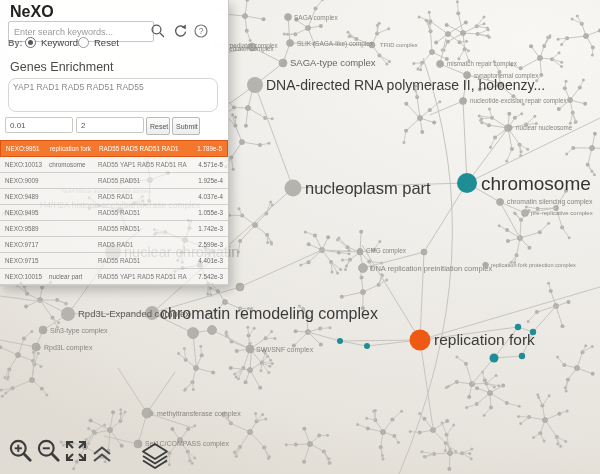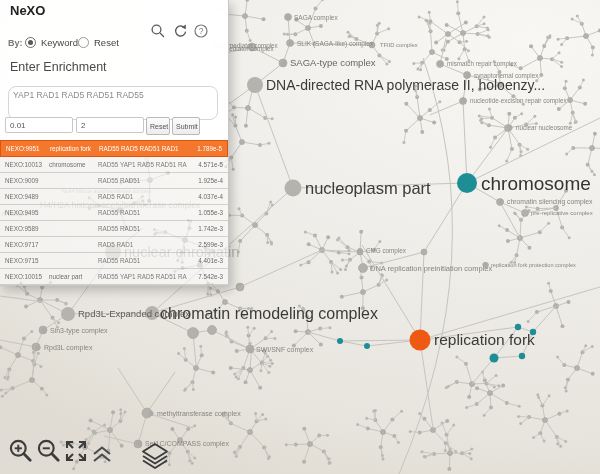--- a/index.html
+++ b/index.html
@@ -5,32 +5,32 @@
   html,body{margin:0;padding:0;}
   .stage{position:relative;width:600px;height:474px;overflow:hidden;
     font-family:"Liberation Sans",sans-serif;
     background:radial-gradient(130% 100% at 88% 8%, #f8f7f4 0%, #f0eeea 45%, #e7e4dd 85%, #e0dcd3 100%);}
   svg.net{position:absolute;left:0;top:0;}
   
   .panel{position:absolute;left:0;top:0;width:228px;height:285px;
     box-shadow:3px 4px 10px rgba(0,0,0,0.22);
     border-right:1px solid #c9c7c2;border-bottom:1px solid #c9c7c2;}
   .form-area{position:absolute;left:0;top:0;width:228px;height:140px;background:rgba(255,255,255,0.96);}
-  .app-title{position:absolute;left:10px;top:3px;font-size:13px;font-weight:bold;color:#222;}
+  .app-title{position:absolute;left:10px;top:3px;font-size:16px;font-weight:bold;color:#222;}
   .search-input{position:absolute;left:8px;top:21px;width:134px;height:19px;border:1px solid #c8c8c8;
     border-radius:2px;font-size:9px;padding:0 5px;color:#444;background:#fff;outline:none;}
   .search-input::placeholder{color:#9a9a9a;}
   .ticon{position:absolute;width:16px;height:16px;top:23px;cursor:pointer;}
   .by-label{position:absolute;left:8px;top:38px;font-size:9px;color:#777;font-weight:bold;}
   .radio{position:absolute;top:37px;display:flex;align-items:center;gap:5px;font-size:9.5px;color:#444;cursor:pointer;}
   .rb{width:9px;height:9px;border:1px solid #9b9b9b;border-radius:50%;background:#fff;position:relative;}
   .rb.checked{border-color:#6d6d6d;}
   .rb.checked::after{content:'';position:absolute;left:1.5px;top:1.5px;width:5px;height:5px;border-radius:50%;background:#595959;}
   .te-heading{position:absolute;left:10px;top:60px;font-size:12.5px;color:#4a4a4a;}
-  .gene-query{position:absolute;left:8px;top:86px;width:200px;height:26px;resize:none;border:1px solid #d6d6d6;
+  .gene-query{position:absolute;left:8px;top:78px;width:200px;height:26px;resize:none;border:1px solid #d6d6d6;
     border-radius:8px;font-family:"Liberation Sans",sans-serif;font-size:8.5px;color:#8a8a8a;padding:3px 4px;outline:none;background:#fff;}
   .pin{position:absolute;top:117px;height:14px;border:1px solid #c8c8c8;border-radius:2px;font-size:8px;color:#555;padding:0 4px;background:#fff;outline:none;}
   .pbtn{position:absolute;top:117px;height:18px;border:1px solid #b9b9b9;border-radius:2px;background:linear-gradient(#fbfbfb,#ededed);
     font-size:7px;color:#555;padding:0 3px;cursor:pointer;font-family:"Liberation Sans",sans-serif;}
   
   .results{position:absolute;left:0;top:140px;width:228px;height:145px;display:flex;flex-direction:column;}
   .trow{flex:1;display:flex;align-items:center;padding:0 5px;background:rgba(255,255,255,0.52);
     border-bottom:1px solid rgba(150,148,142,0.38);font-size:6.3px;color:#6e6e6e;cursor:pointer;}
   .trow span{white-space:nowrap;overflow:hidden;}
   .cid{width:44px;}.cname{width:49px;}.cgenes{flex:1;color:#7b7b7b;}.cp{width:36px;text-align:right;color:#686868;}
@@ -1209,20 +1209,21 @@
       <circle cx="68" cy="314" r="7" fill="#b5b3ae"></circle>
       <text x="78" y="317" font-size="9.5" fill="#5d5b57" font-family="Liberation Sans,sans-serif">Rpd3L-Expanded complex</text>
       <circle cx="113" cy="252" r="8" fill="#c6c4bf"></circle>
       <text x="124" y="257" font-size="14.5" fill="#b7b5b0" font-family="Liberation Sans,sans-serif">nuclear chromatin</text>
     </svg>
 
   <div class="panel">
     <div class="form-area">
       <div class="app-title">NeXO</div>
 
+      <input class="search-input" placeholder="Enter search keywords..." style="">
 
       <svg class="ticon" style="left:150px" viewBox="0 0 16 16">
         <circle cx="6.5" cy="6.5" r="4.4" fill="none" stroke="#5a5a5a" stroke-width="1.3"></circle>
         <line x1="10" y1="10" x2="14" y2="14" stroke="#5a5a5a" stroke-width="1.3"></line>
       </svg>
       <svg class="ticon" style="left:172px" viewBox="0 0 16 16">
         <path d="M12.8,5.2 A5,5 0 1 0 13.6,8.6" fill="none" stroke="#5a5a5a" stroke-width="1.3"></path>
         <polygon points="13.8,1.6 13.8,6.2 9.8,4.2" fill="#5a5a5a"></polygon>
       </svg>
       <svg class="ticon" style="left:193px" viewBox="0 0 16 16">
@@ -1233,21 +1234,21 @@
       <span class="by-label">By:</span>
       <label class="radio" style="left:25px">
         <span class="rb checked"></span>
         <span>Keywords</span>
       </label>
       <label class="radio" style="left:78px">
         <span class="rb"></span>
         <span>Reset</span>
       </label>
 
-      <div class="te-heading">Enter Enrichment</div>
+      <div class="te-heading">Genes Enrichment</div>
 
       <textarea class="gene-query" spellcheck="false" style="">YAP1 RAD1 RAD5 RAD51 RAD55</textarea>
 
       <input class="pin" style="left: 5px; width: 58px;" value="0.01">
       <input class="pin" style="left: 76px; width: 58px;" value="2">
       <button class="pbtn" style="left:146px;width:24px">Reset</button>
       <button class="pbtn" style="left:172px;width:28px">Submit</button>
     </div>
 
     <div class="results" id="results">

